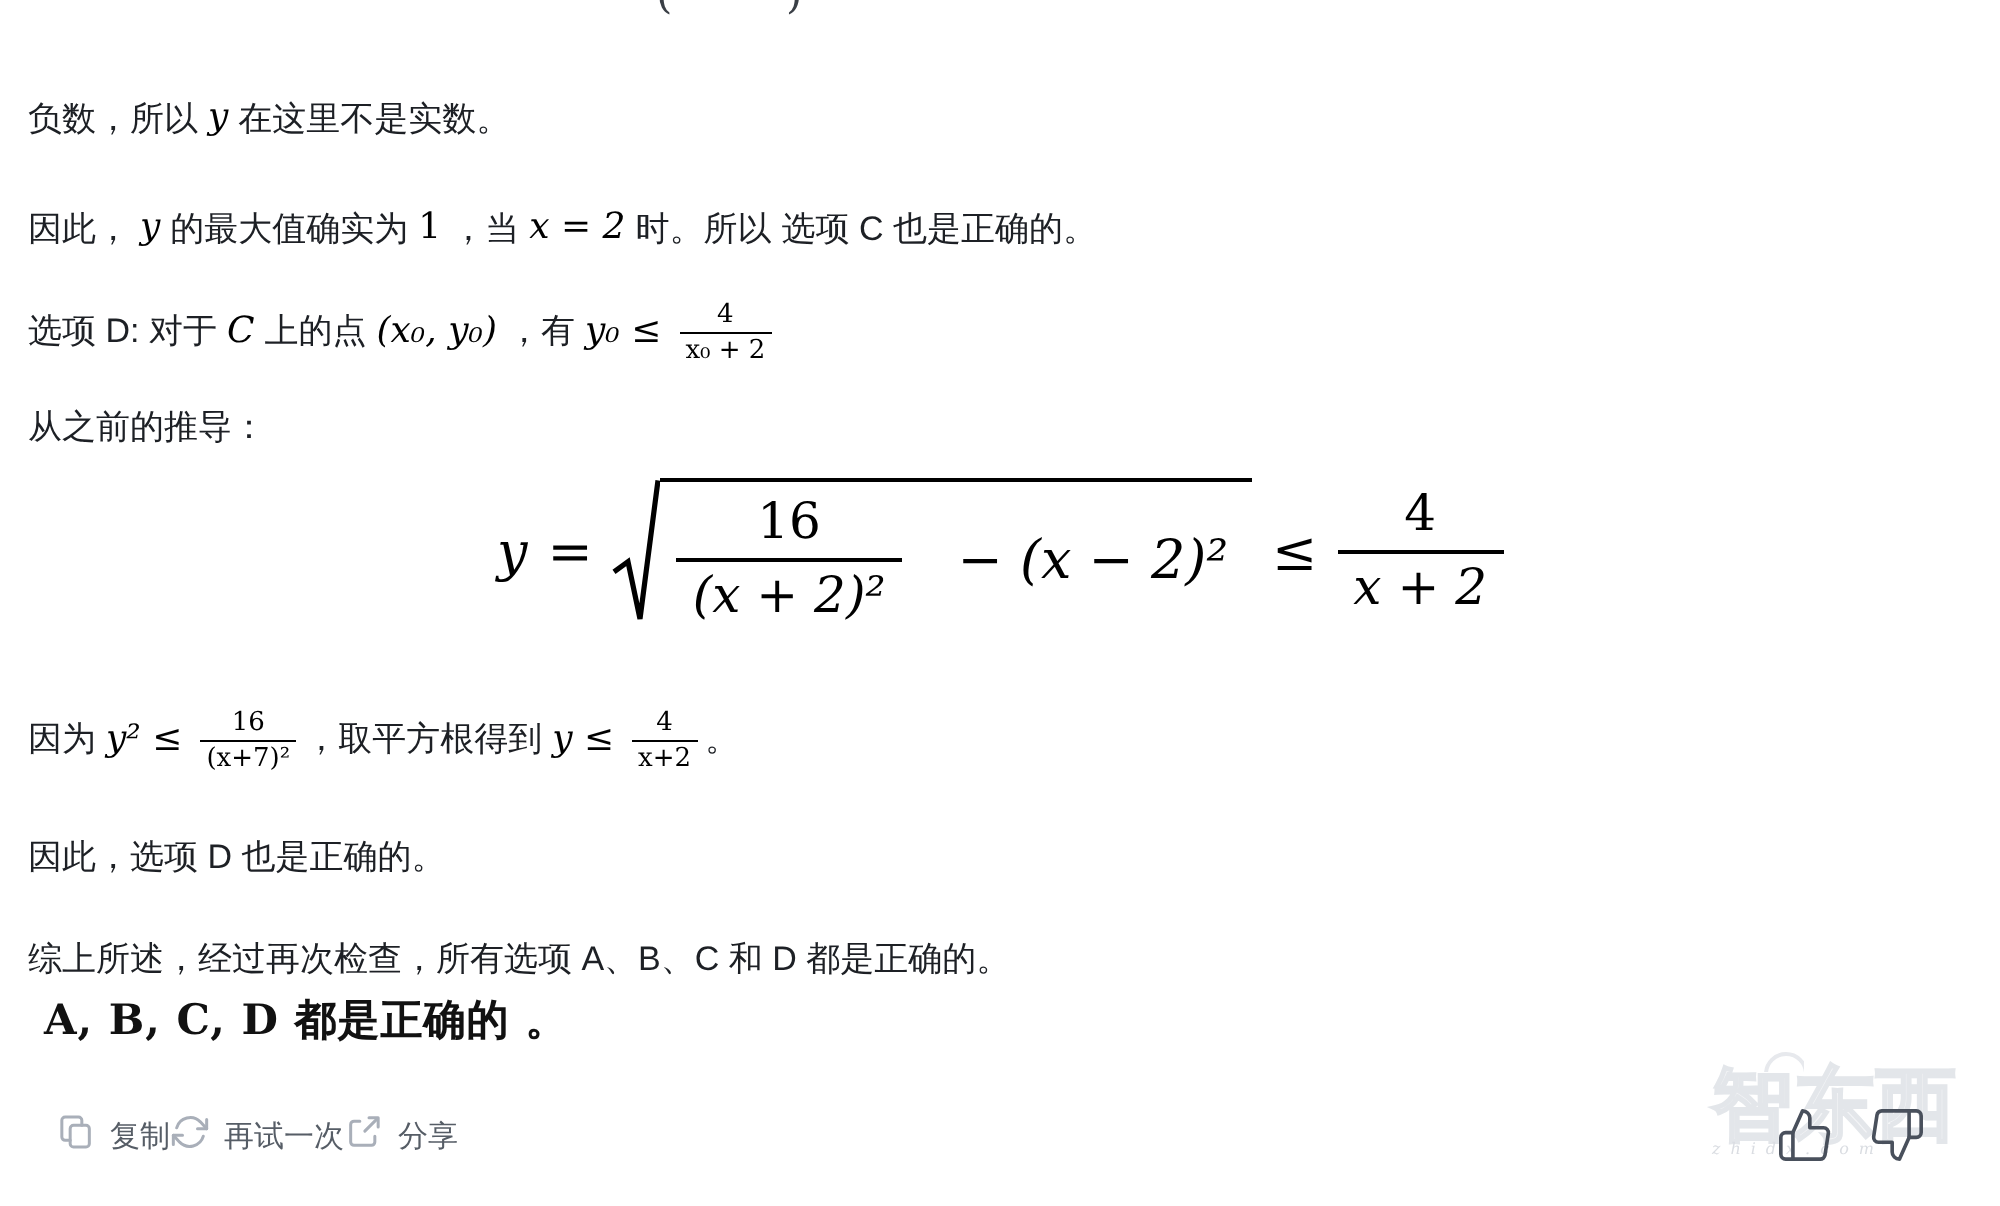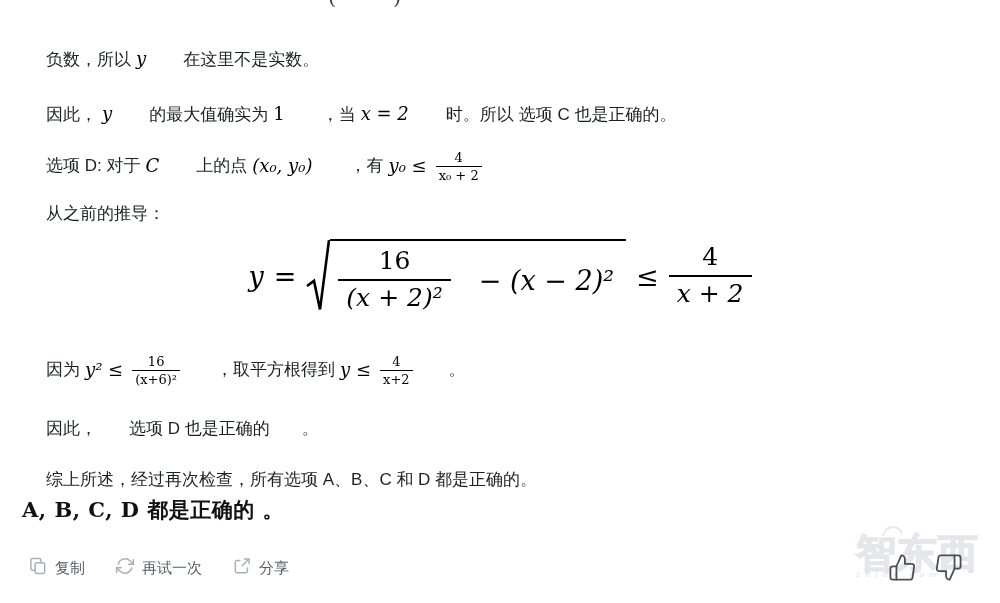--- a/index.html
+++ b/index.html
@@ -5,21 +5,21 @@
   html,body{margin:0;padding:0;background:#ffffff;}
   #screen{
     position:relative;width:1000px;height:603px;background:#ffffff;
     overflow:hidden;font-family:"Liberation Sans","DejaVu Sans",sans-serif;
   }
   
   .para{
     position:absolute;left:14px;white-space:nowrap;color:#1d2025;
     font-size:17px;line-height:1.25;display:flex;align-items:center;
   }
-  .t{display:inline-block;margin-left:32px;}
+  .t{display:inline-block;}
   .b{font-weight:400;}
   .math{
     font-family:"DejaVu Serif","Liberation Serif",serif;font-style:italic;
     color:#000;font-size:18px;margin:0 5px;display:inline-block;
   }
   .math.up{font-style:normal;}
   
   .frac{
     display:inline-flex;flex-direction:column;align-items:center;
     font-family:"DejaVu Serif","Liberation Serif",serif;color:#000;
@@ -53,21 +53,21 @@
   }
   
   .top-clip{position:absolute;left:0;top:0;width:100%;height:8px;overflow:hidden;}
   .top-clip span{
     position:absolute;top:-15px;font-family:"DejaVu Serif",serif;
     font-size:21px;color:#3a3f46;
   }
   .top-clip .open{left:328px;}
   .top-clip .close{left:393px;}
   
-  .toolbar{position:absolute;left:28px;top:556px;display:flex;align-items:center;gap:30px;}
+  .toolbar{position:absolute;left:28px;top:556px;display:flex;align-items:center;}
   .tool{display:flex;align-items:center;gap:7px;cursor:pointer;}
   .tool .label{font-size:15px;color:#565d66;}
   .tool svg{width:20px;height:20px;stroke:#a9afb9;fill:none;stroke-width:1.8;stroke-linecap:round;stroke-linejoin:round;}
   
   .feedback{position:absolute;left:888px;top:553px;display:flex;gap:17px;z-index:3;}
   .feedback svg{width:29px;height:29px;stroke:#49505c;fill:none;stroke-width:1.5;stroke-linecap:round;stroke-linejoin:round;cursor:pointer;}
   
   .watermark{
     position:absolute;left:856px;top:531px;z-index:1;text-align:left;
     user-select:none;pointer-events:none;
@@ -152,21 +152,21 @@
       <span class="num">4</span>
       <span class="den">x + 2</span>
     </span>
   </div>
 
   <p class="para" style="top:332px;height:42px">
     <span class="t">因为</span>
     <span class="math">y² ≤</span>
     <span class="frac">
       <span class="num">16</span>
-      <span class="den">(x+6)²</span>
+      <span class="den">(x+7)²</span>
     </span>
     <span class="t">，取平方根得到</span>
     <span class="math">y ≤</span>
     <span class="frac">
       <span class="num">4</span>
       <span class="den">x+2</span>
     </span>
     <span class="t">。</span>
   </p>
 

